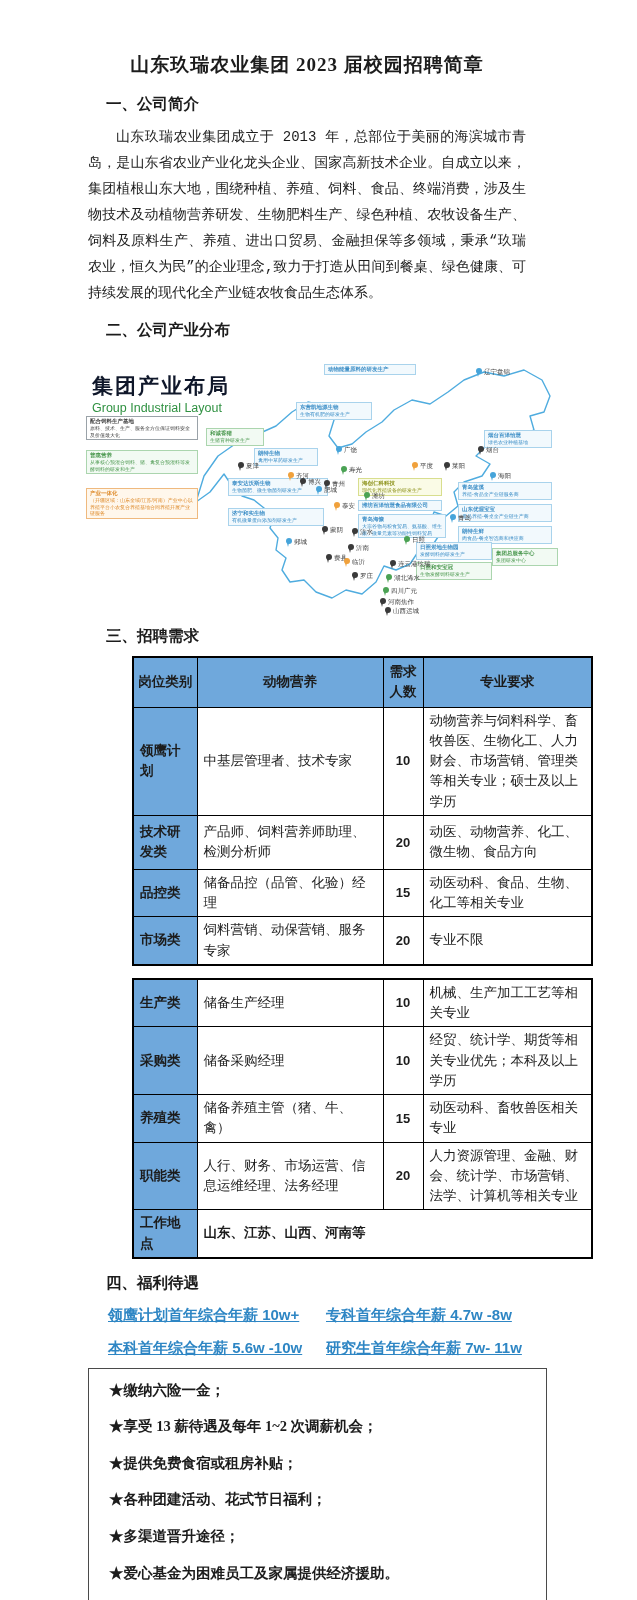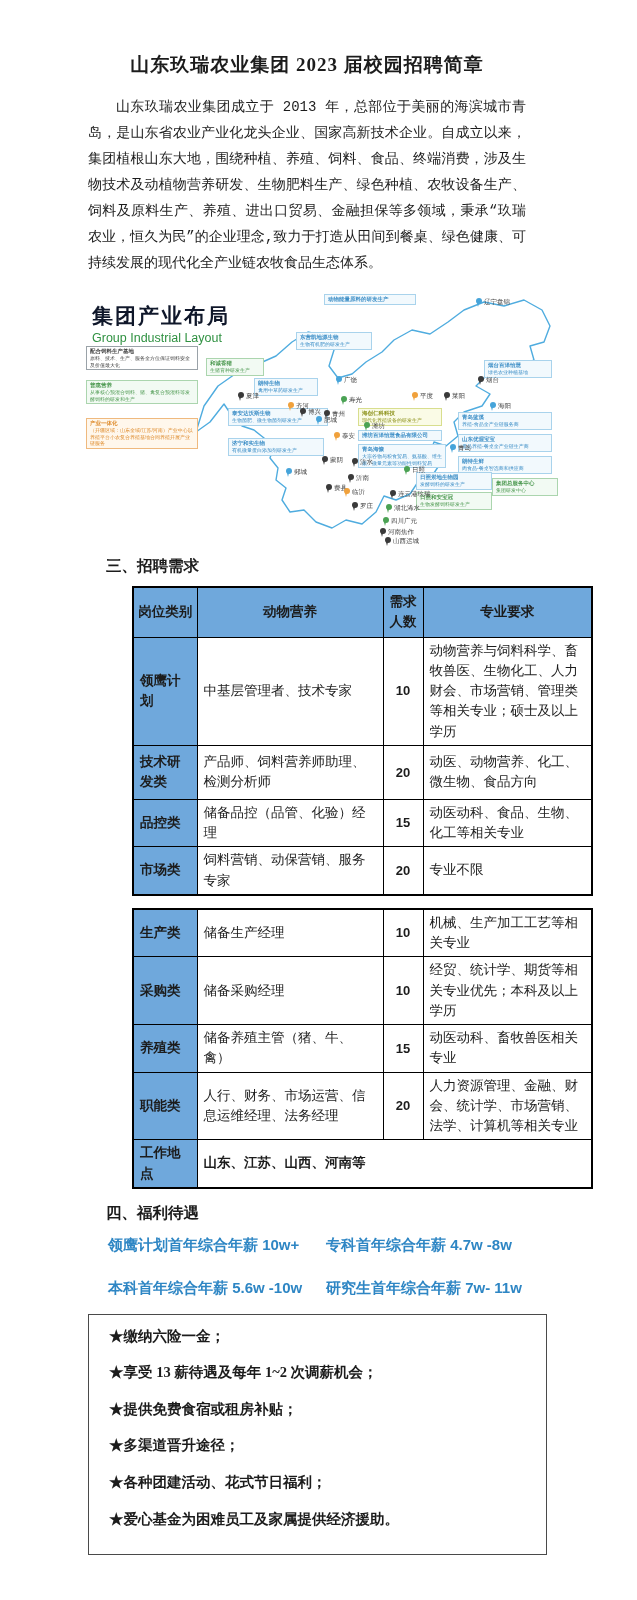--- a/index.html
+++ b/index.html
@@ -43,34 +43,36 @@
   td.num{text-align:center; font-weight:bold; font-family:"Liberation Sans", sans-serif; font-size:13px;}
   .t2{margin-top:12px;}
   .t1 tbody tr:nth-child(1){height:70px}.t1 tbody tr:nth-child(2){height:54px}
   .t1 tbody tr:nth-child(3){height:40px}.t1 tbody tr:nth-child(4){height:27px}
   .t2 tbody tr:nth-child(1){height:42px}.t2 tbody tr:nth-child(2){height:42px}
   .t2 tbody tr:nth-child(3){height:42px}.t2 tbody tr:nth-child(4){height:58px}
   .t2 tbody tr:nth-child(5){height:30px}
   td.loc-val{font-weight:bold; padding-left:26px;}
 
   
-  .salaries{display:grid; grid-template-columns:218px 1fr; row-gap:24px; margin:12px 0 16px 20px;
-    font-family:"Liberation Sans", sans-serif; color:#2E86C4; font-size:15px; font-weight:600;}
+  .salaries{display:grid; grid-template-columns:218px 1fr; row-gap:14px; margin:12px 0 10px 20px;
+    font-family:"Liberation Sans", sans-serif; color:#2E86C4; font-size:15px; font-weight:600;text-decoration:underline;}
   .benefit-box{width:459px; box-sizing:border-box; border:1.5px solid #4a4a4a; padding:12px 20px 8px 20px;}
   .benefit-box div{font-weight:bold; font-size:14.5px; margin:0 0 17px 0; line-height:1.35;}
 </style>
 </head>
 <body>
 
 <div class="page">
 
   <h1 class="doc-title">山东玖瑞农业集团 2023 届校园招聘简章</h1>
 
+  <h2 class="sec">一、公司简介</h2>
   <p class="intro">山东玖瑞农业集团成立于 2013 年，总部位于美丽的海滨城市青岛，是山东省农业产业化龙头企业、国家高新技术企业。自成立以来，集团植根山东大地，围绕种植、养殖、饲料、食品、终端消费，涉及生物技术及动植物营养研发、生物肥料生产、绿色种植、农牧设备生产、饲料及原料生产、养殖、进出口贸易、金融担保等多领域，秉承“玖瑞农业，恒久为民”的企业理念,致力于打造从田间到餐桌、绿色健康、可持续发展的现代化全产业链农牧食品生态体系。</p>
 
+  <h2 class="sec">二、公司产业分布</h2>
 
   <div class="map">
     <svg class="coast" width="467" height="262" viewBox="0 0 467 262">
       <path d="M110,152 L118,126 L132,106 L152,92 L172,84 L190,76 L206,62 L222,52 L238,56 L248,70 L243,86 L252,98 L266,94 L280,82 L296,72 L308,60 L326,50 L344,54 L362,42 L378,30 L398,22 L418,26 L438,20 L456,30 L464,46 L458,62 L444,66 L448,80 L430,88 L414,84 L400,96 L390,106 L404,114 L396,126 L378,132 L368,142 L372,156 L360,166 L348,162 L344,174 L354,184 L346,196 L332,202 L324,214 L310,220 L298,216 L290,232 L276,244 L260,240 L246,248 L230,242 L218,230 L204,232 L196,220 L200,208 L190,200 L192,188 L184,178 L188,166 L178,158 L168,150 L156,146 L146,136 L138,124 L124,142 Z" fill="#ffffff" stroke="#4FACDF" stroke-width="1.4" stroke-linejoin="round"></path>
     </svg>
     <div class="map-title-block">
       <div class="map-title">集团产业布局</div>
       <div class="map-sub">Group Industrial Layout</div>
     </div>
     <div class="overlay">
@@ -353,18 +355,18 @@
     <span>领鹰计划首年综合年薪  10w+</span>
     <span>专科首年综合年薪   4.7w -8w</span>
     <span>本科首年综合年薪  5.6w -10w</span>
     <span>研究生首年综合年薪  7w- 11w</span>
   </div>
 
   <div class="benefit-box">
     <div>★缴纳六险一金；</div>
     <div>★享受 13 薪待遇及每年 1~2 次调薪机会；</div>
     <div>★提供免费食宿或租房补贴；</div>
+    <div>★各种团建活动、花式节日福利；</div>
     <div>★多渠道晋升途径；</div>
-    <div>★各种团建活动、花式节日福利；</div>
     <div>★爱心基金为困难员工及家属提供经济援助。</div>
   </div>
 
 </div>
 
 </body></html>

